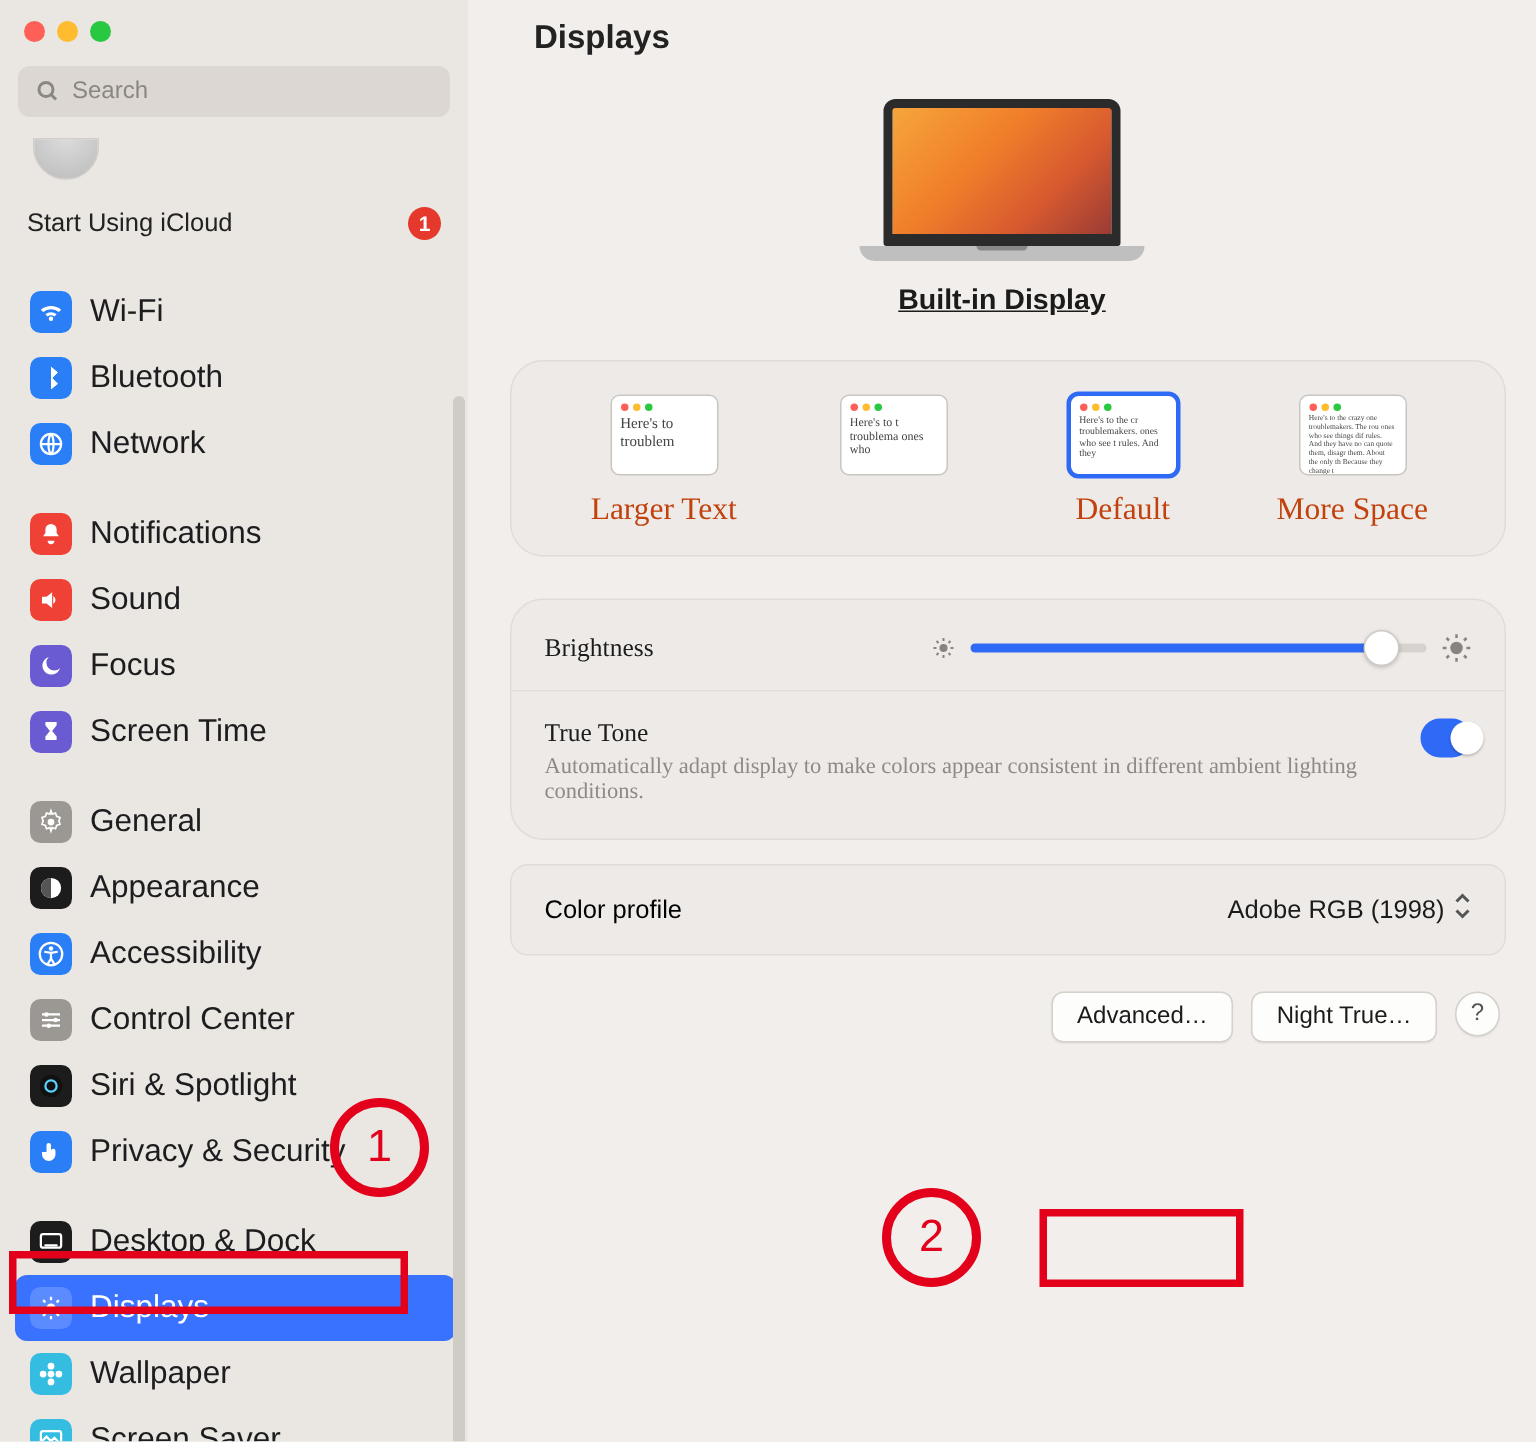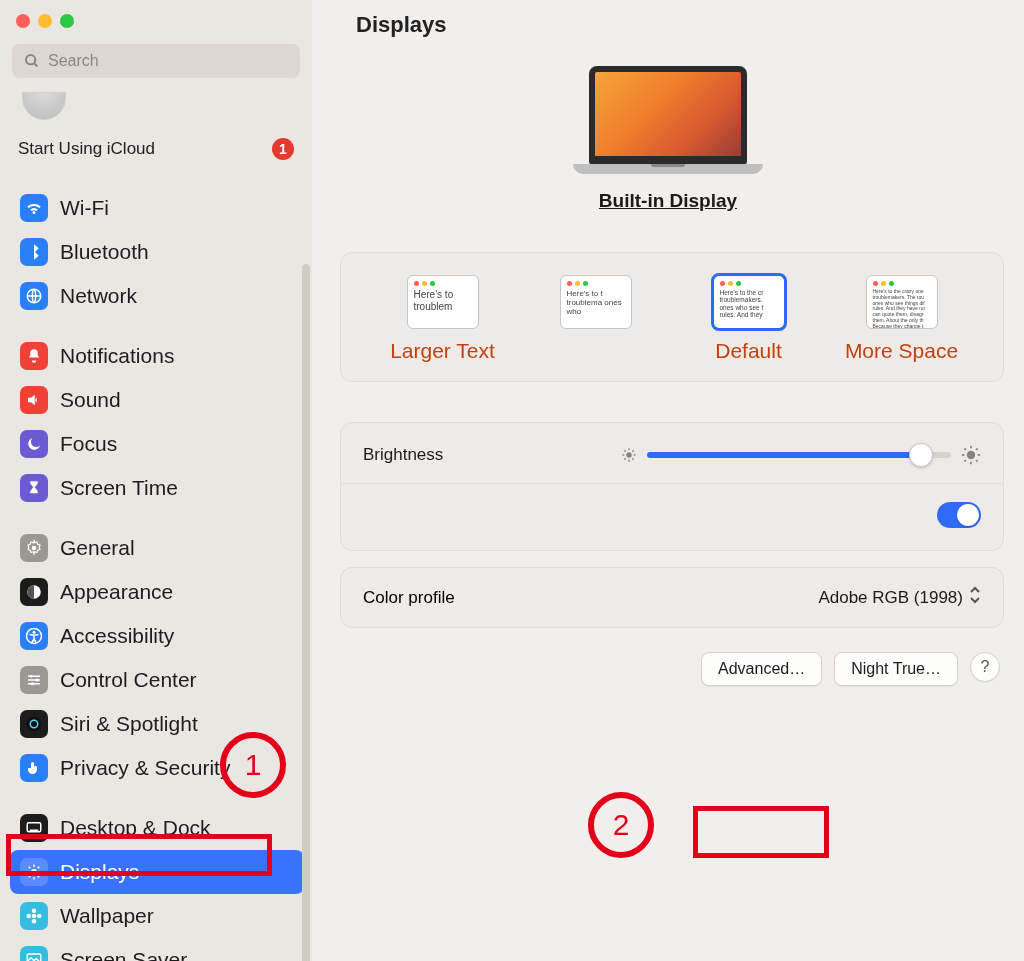--- a/index.html
+++ b/index.html
@@ -152,24 +152,25 @@
     width: 34px; height: 3px; background:#888; border-radius: 0 0 4px 4px;
   }
   .display-name {
     margin-top: 16px;
     font-size: 19px; font-weight: 700;
     color: #1b1b1b;
     text-decoration: underline;
   }
   
   .panel {
-    margin: 40px 20px 0 28px;
+    margin: 28px 20px 0 28px;
     background: #eeeae7;
     border: 1px solid #e0dcd7;
-    border-radius: 12px;
+    border-radius: 22px;
+    font-family: Liberation Serif, serif;
   }
   
   .res-panel {
     display: flex;
     justify-content: space-around;
     padding: 22px 30px 18px 30px;
     gap: 10px;
   }
   .res-opt {
     display: flex; flex-direction: column; align-items: center;
@@ -589,20 +590,24 @@
                 <line x1="4" y1="20" x2="6" y2="18"></line>
                 <line x1="18" y1="6" x2="20" y2="4"></line>
               </g>
             </svg>
         </span>
       </div>
     </div>
 
 
     <div class="row">
+      <div class="left-col">
+        <div class="label">True Tone</div>
+        <div class="sub">Automatically adapt display to make colors appear consistent in different ambient lighting conditions.</div>
+      </div>
       <div class="grow"></div>
       <div class="switch on" id="sw-tt">
           <div class="knob"></div>
         </div>
     </div>
 
   </div>
 
   <div class="profile-panel">
     <span>Color profile</span>

